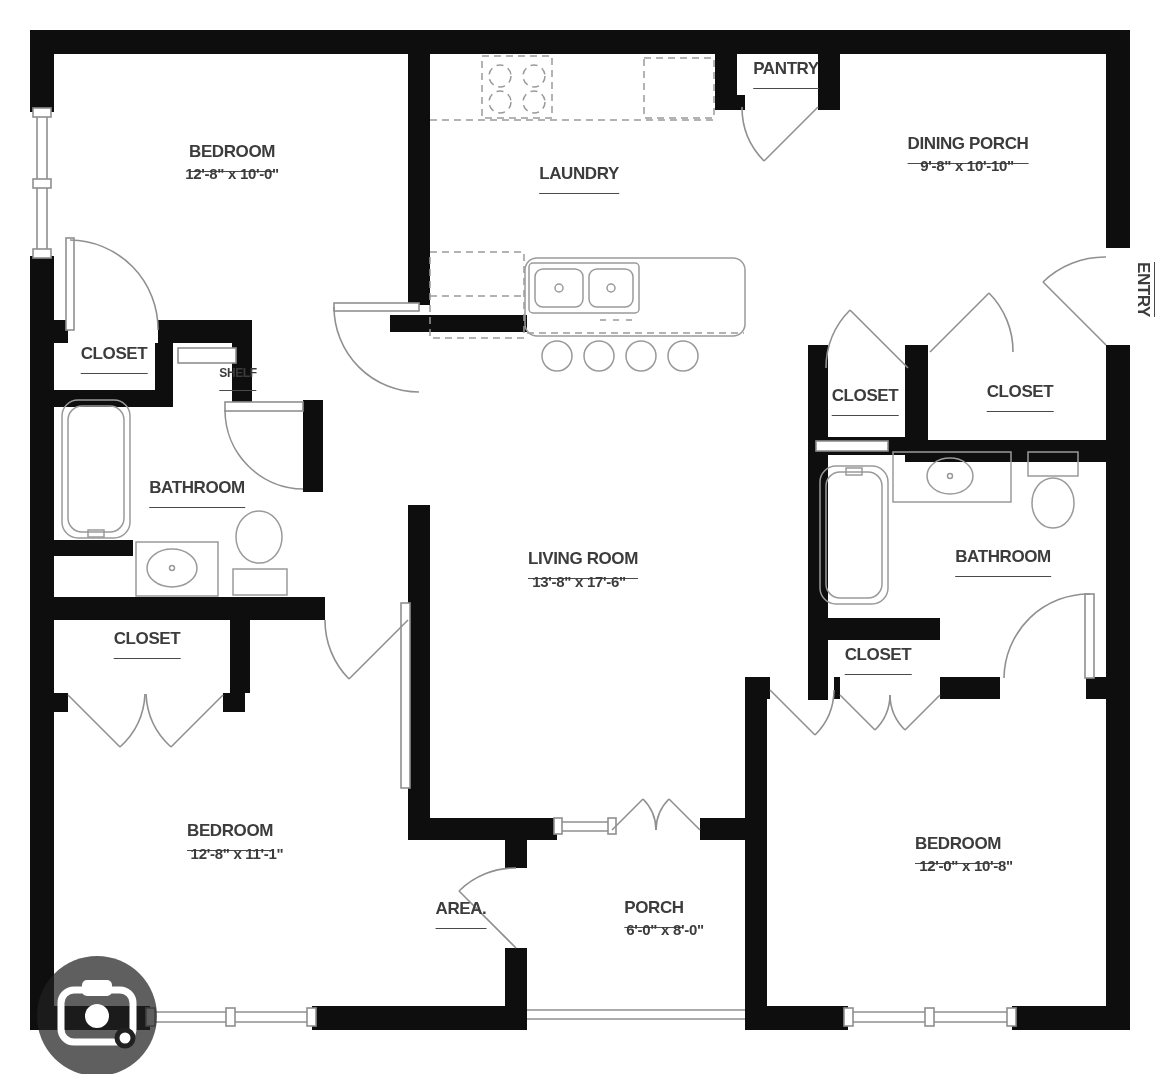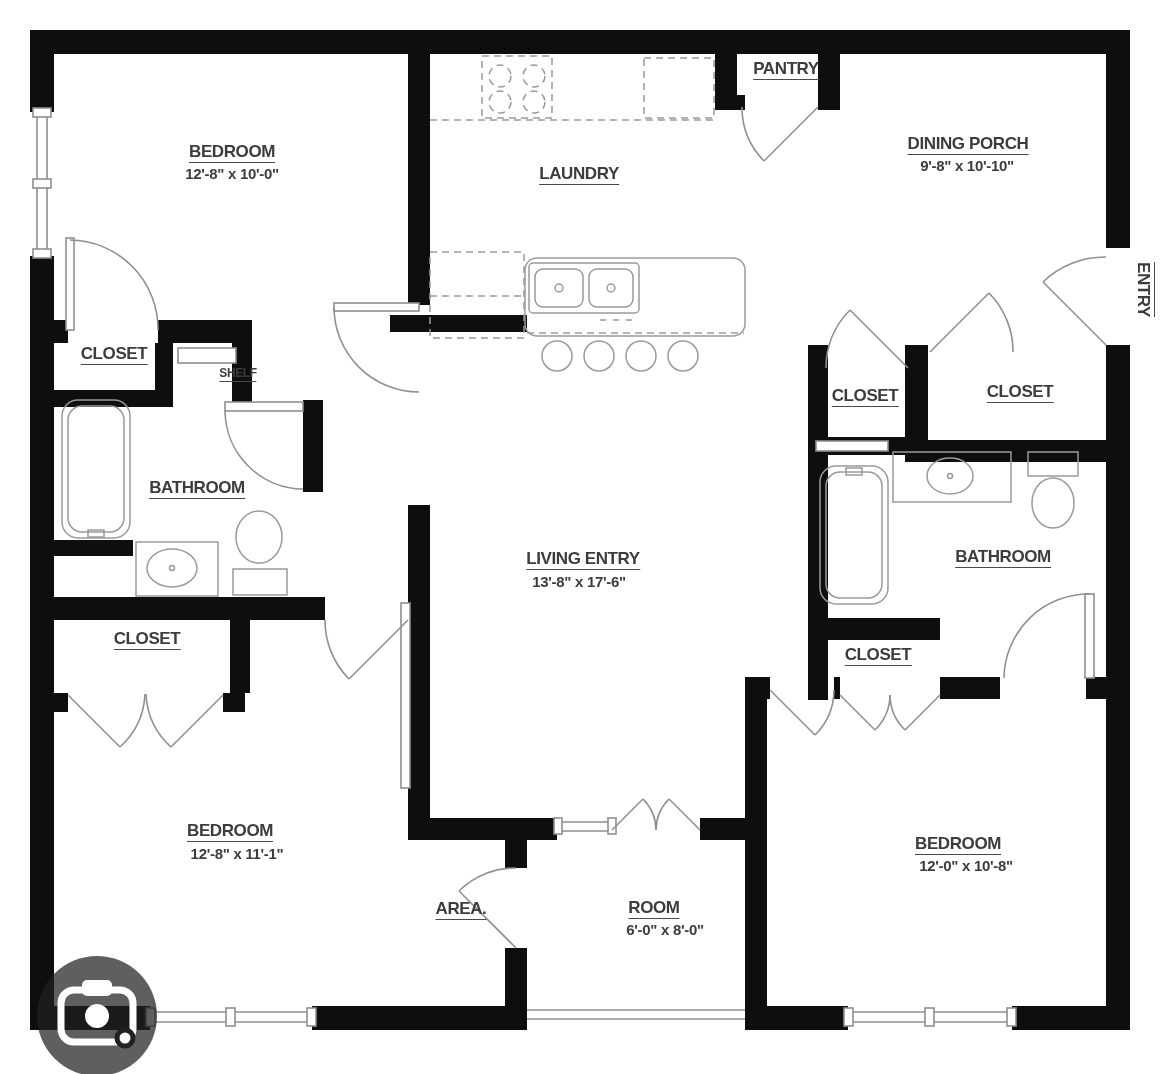--- a/index.html
+++ b/index.html
@@ -7,21 +7,21 @@
     width:1169px;height:1074px;position:relative;overflow:hidden;
     background:#ffffff;
     font-family:"Liberation Sans","DejaVu Sans",sans-serif;
   }
   #plan-stage{position:absolute;inset:0;}
   #linework{position:absolute;left:0;top:0;z-index:1;}
   .room-label{
     position:absolute;z-index:3;transform:translateX(-50%);
     font-size:17px;font-weight:700;letter-spacing:-0.4px;color:#3c3c3c;
     white-space:nowrap;border-bottom:1.5px solid #4a4a4a;line-height:1.05;
-    padding-bottom:1px;
+    padding-bottom:10px;
   }
   .room-dims{
     position:absolute;z-index:3;transform:translateX(-50%);
     font-size:15px;font-weight:700;letter-spacing:-0.3px;color:#3c3c3c;
     white-space:nowrap;line-height:1.05;
   }
   .small-label{font-size:12px;}
   .vertical-label{
     position:absolute;z-index:3;transform:none;
     writing-mode:vertical-rl;text-orientation:mixed;
@@ -244,32 +244,32 @@
   <div class="room-label vertical-label" style="left:1134px;top:262px;">ENTRY</div>
 
   <div class="room-label" style="left:114px;top:345px;">CLOSET</div>
   <div class="room-label small-label" style="left:206px;top:367px;margin-left:32px;">SHELF</div>
   <div class="room-label" style="left:197px;top:479px;">BATHROOM</div>
   <div class="room-label" style="left:147px;top:630px;">CLOSET</div>
 
   <div class="room-label" style="left:865px;top:387px;">CLOSET</div>
   <div class="room-label" style="left:1020px;top:383px;">CLOSET</div>
 
-  <div class="room-label" style="left:583px;top:550px;">LIVING ENTRY</div>
+  <div class="room-label" style="left:583px;top:550px;">LIVING ROOM</div>
   <div class="room-dims" style="left:579px;top:574px;">13'-8" x 17'-6"</div>
 
   <div class="room-label" style="left:1003px;top:548px;">BATHROOM</div>
   <div class="room-label" style="left:878px;top:646px;">CLOSET</div>
 
   <div class="room-label" style="left:230px;top:822px;">BEDROOM</div>
   <div class="room-dims" style="left:237px;top:846px;">12'-8" x 11'-1"</div>
 
   <div class="room-label" style="left:461px;top:900px;">AREA.</div>
 
-  <div class="room-label" style="left:654px;top:899px;">ROOM</div>
+  <div class="room-label" style="left:654px;top:899px;">PORCH</div>
   <div class="room-dims" style="left:665px;top:922px;">6'-0" x 8'-0"</div>
 
   <div class="room-label" style="left:958px;top:835px;">BEDROOM</div>
   <div class="room-dims" style="left:966px;top:858px;">12'-0" x 10'-8"</div>
 
   <button id="camera-button" aria-label="camera">
     <svg width="120" height="120" viewBox="0 0 120 120">
       <rect x="45" y="24" width="30" height="16" rx="5" fill="#ffffff"></rect>
       <rect x="24" y="34" width="72" height="52" rx="13" fill="none" stroke="#ffffff" stroke-width="7"></rect>
       <circle cx="60" cy="60" r="12" fill="#ffffff"></circle>

